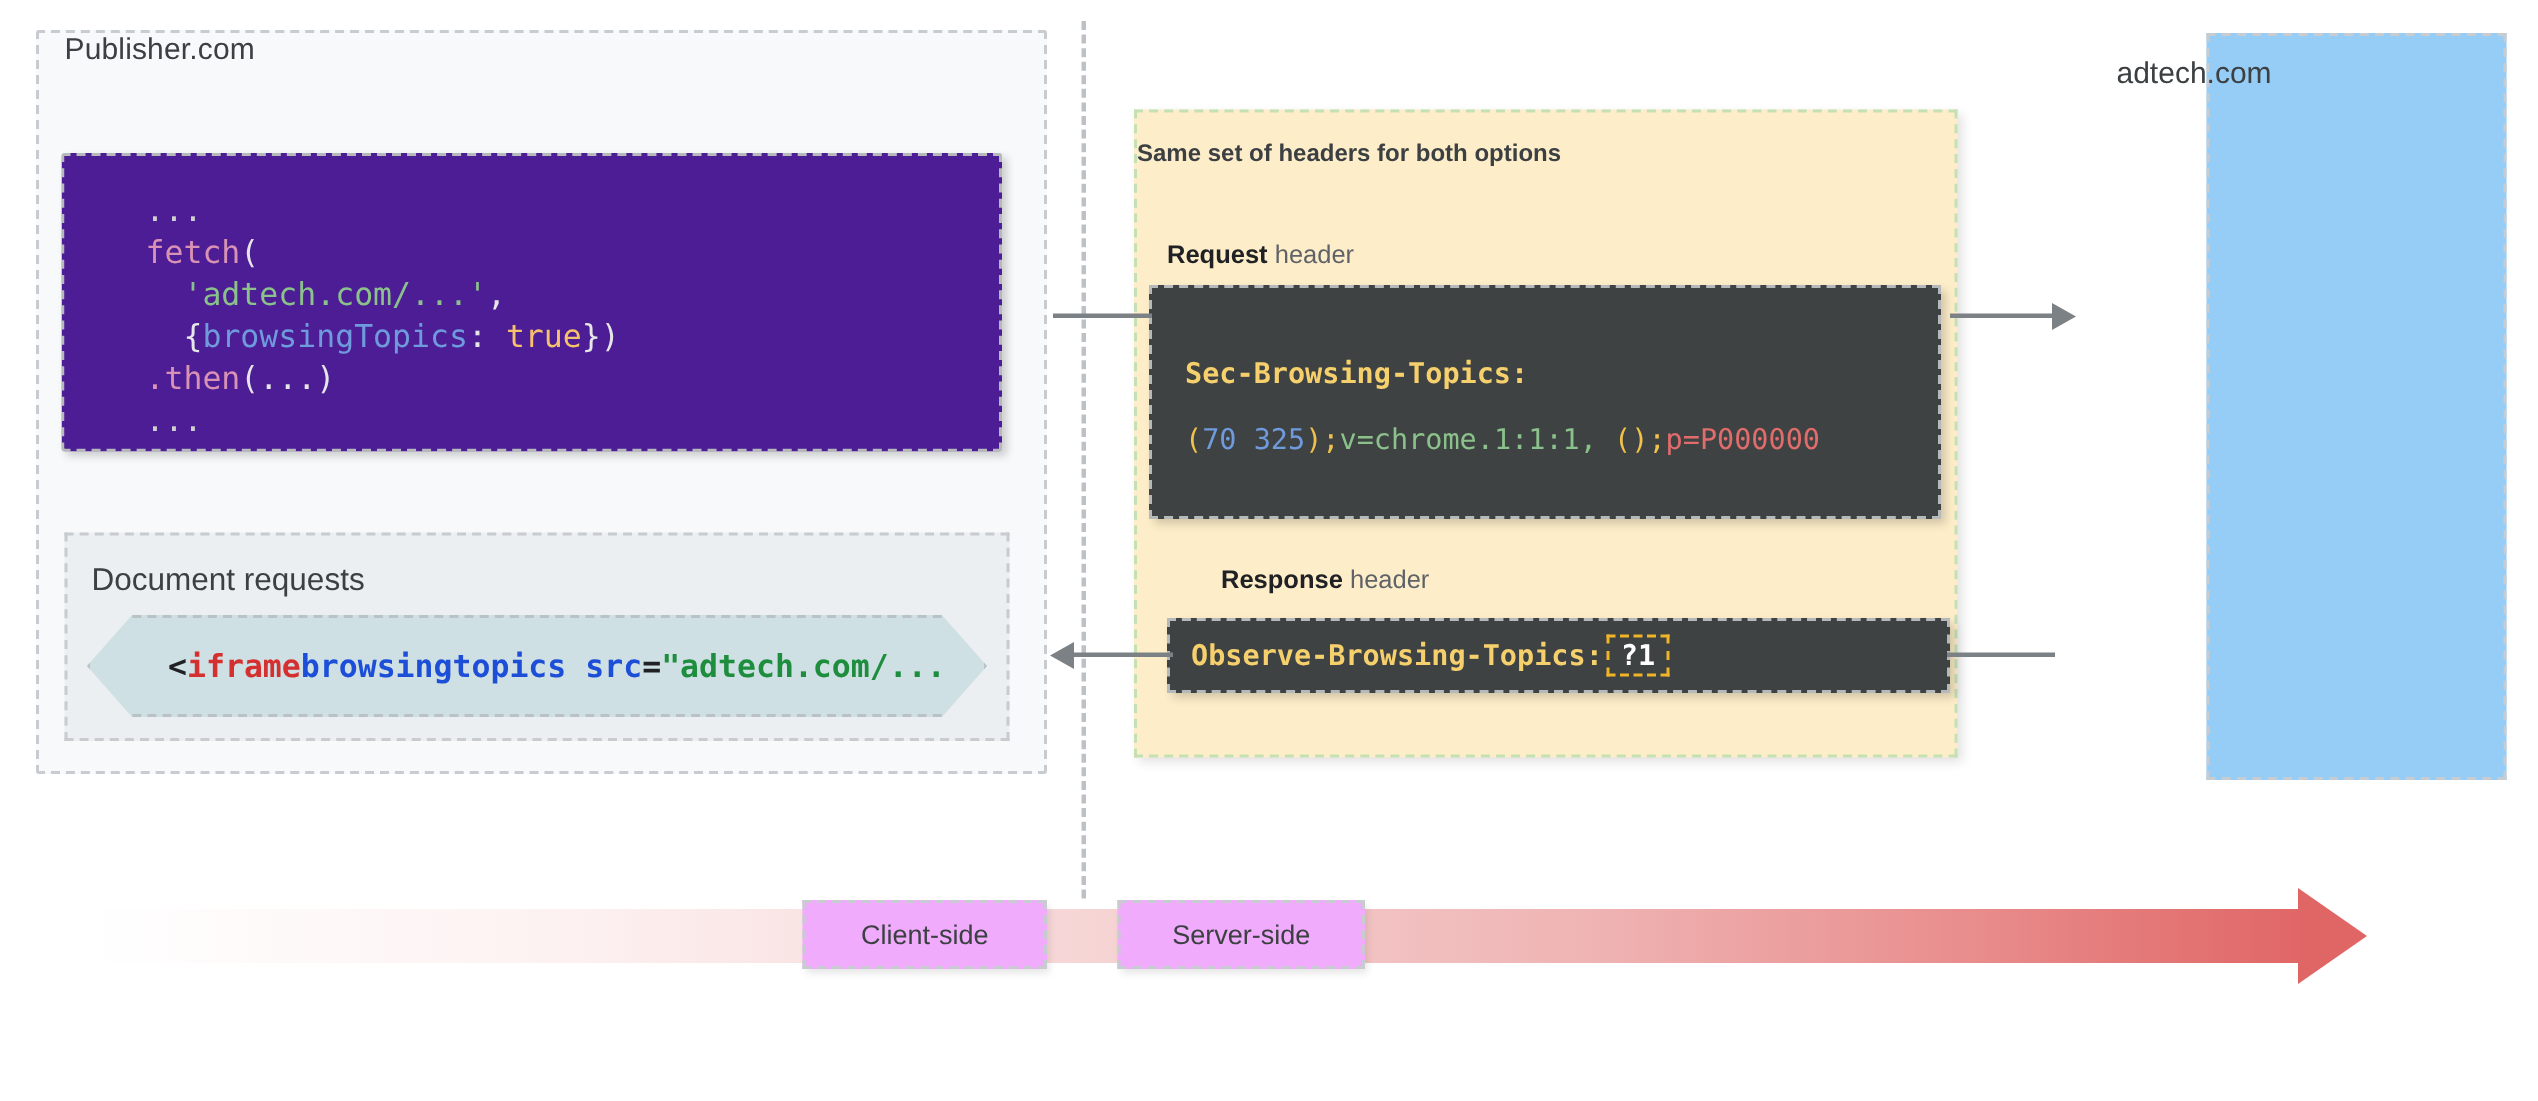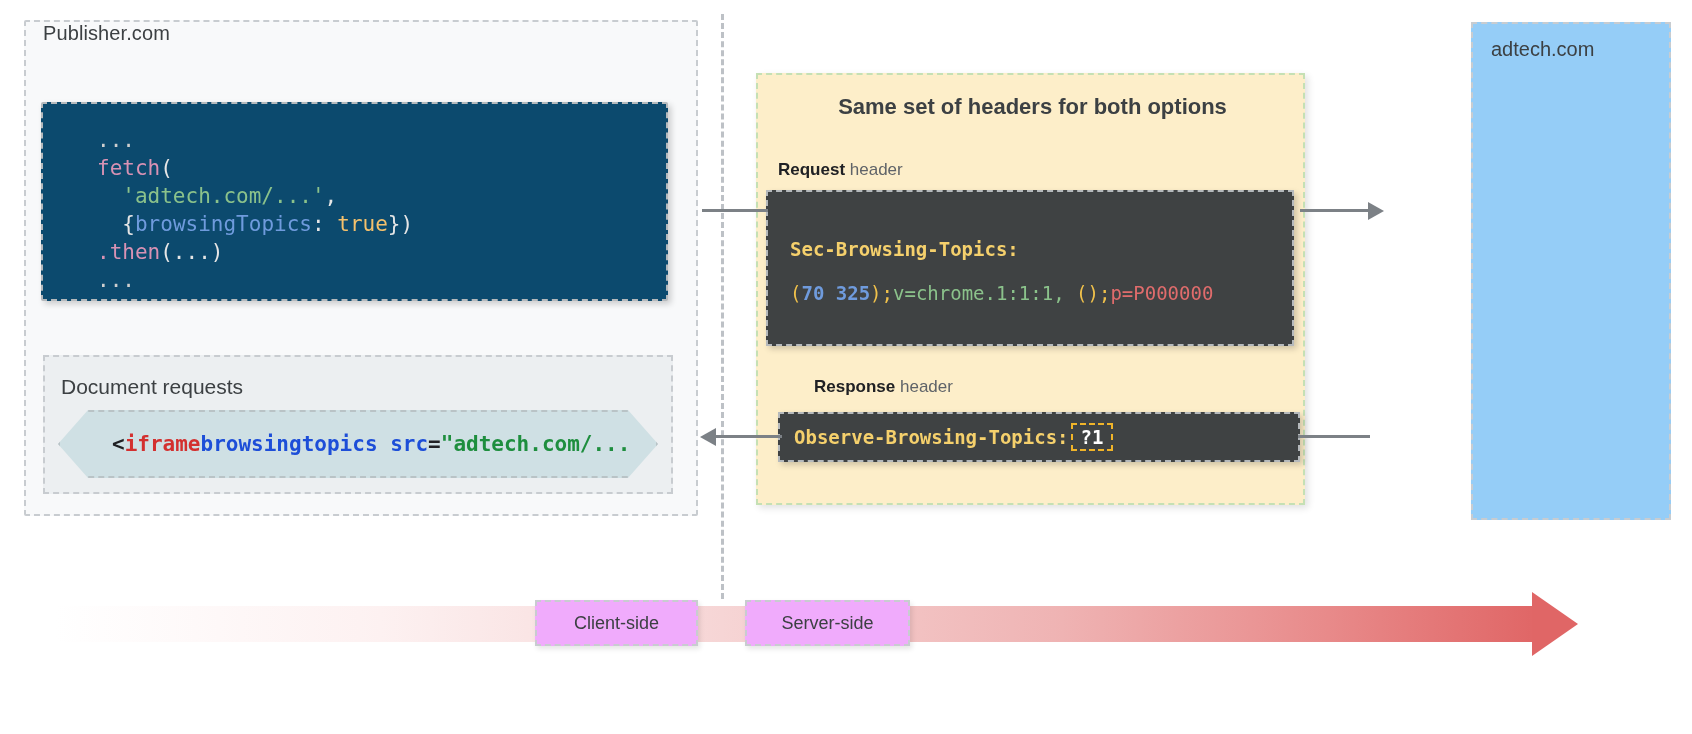--- a/index.html
+++ b/index.html
@@ -21,21 +21,21 @@
     box-sizing:border-box;
   }
   .publisher-label{
     position:absolute;left:43px;top:22px;
     font-size:20px;color:#3c4043;letter-spacing:.1px;
   }
 
   
   .code-fetch{
     position:absolute;left:41px;top:102px;width:627px;height:199px;
-    background:#0c4a6e;
+    background:#4c1d95;
     border:2px dashed #b5b9bc;
     border-radius:2px;
     box-sizing:border-box;
     box-shadow:3px 3px 6px rgba(0,0,0,.18);
     font-family:"DejaVu Sans Mono","Liberation Mono",monospace;
     font-size:21px;line-height:28px;
     color:#e6e6e6;
     padding:22px 0 0 54px;
     white-space:pre;
   }
@@ -82,22 +82,22 @@
 
   
   .headers-panel{
     position:absolute;left:756px;top:73px;width:549px;height:432px;
     background:#fdeec9;
     border:2px dashed #c5e0b4;
     box-sizing:border-box;
     box-shadow:3px 3px 7px rgba(0,0,0,.12);
   }
   .headers-title{
-    position:absolute;left:0;top:19px;width:549px;text-align:center;
-    font-size:22px;font-weight:bold;color:#3c4043;
+    position:absolute;left:0;top:19px;width:549px;
+    font-size:16px;font-weight:bold;color:#3c4043;
   }
   .sec-label{
     position:absolute;font-size:17px;color:#5f6368;
   }
   .sec-label b{color:#202124;font-weight:bold;}
   .sec-req{left:20px;top:85px;text-align:center;}
   .sec-resp{left:20px;top:302px;margin-left:36px;}
 
   .code-req{
     position:absolute;left:766px;top:190px;width:528px;height:156px;
@@ -105,21 +105,21 @@
     border:2px dashed #b5b9bc;
     box-sizing:border-box;
     box-shadow:3px 3px 6px rgba(0,0,0,.18);
     font-family:"DejaVu Sans Mono","Liberation Mono",monospace;
     font-size:19px;line-height:22px;
     padding:46px 0 0 22px;
     white-space:pre;
   }
   .hdr-name{color:#f5d06c;font-weight:bold;}
   .v-paren{color:#f0c14b;}
-  .v-num{color:#6f9bdd;font-weight:bold;}
+  .v-num{color:#6f9bdd;}
   .v-semi{color:#f0c14b;}
   .v-green{color:#8bc28b;}
   .v-red{color:#e06c6c;}
 
   .code-resp{
     position:absolute;left:778px;top:412px;width:522px;height:50px;
     background:#3f4243;
     border:2px dashed #b5b9bc;
     box-sizing:border-box;
     box-shadow:3px 3px 6px rgba(0,0,0,.18);
@@ -139,21 +139,21 @@
   }
 
   
   .adtech-box{
     position:absolute;left:1471px;top:22px;width:200px;height:498px;
     background:#95cdf7;
     border:2px dashed #c8ccd0;
     box-sizing:border-box;
   }
   .adtech-label{
-    position:absolute;left:1491px;top:38px;
+    position:absolute;left:1411px;top:38px;
     font-size:20px;color:#3c4043;
   }
 
   
   .arrow-line{position:absolute;background:#7c8186;height:3px;}
   .arrow-head-r{
     position:absolute;width:0;height:0;
     border-top:9px solid transparent;
     border-bottom:9px solid transparent;
     border-left:16px solid #7c8186;

